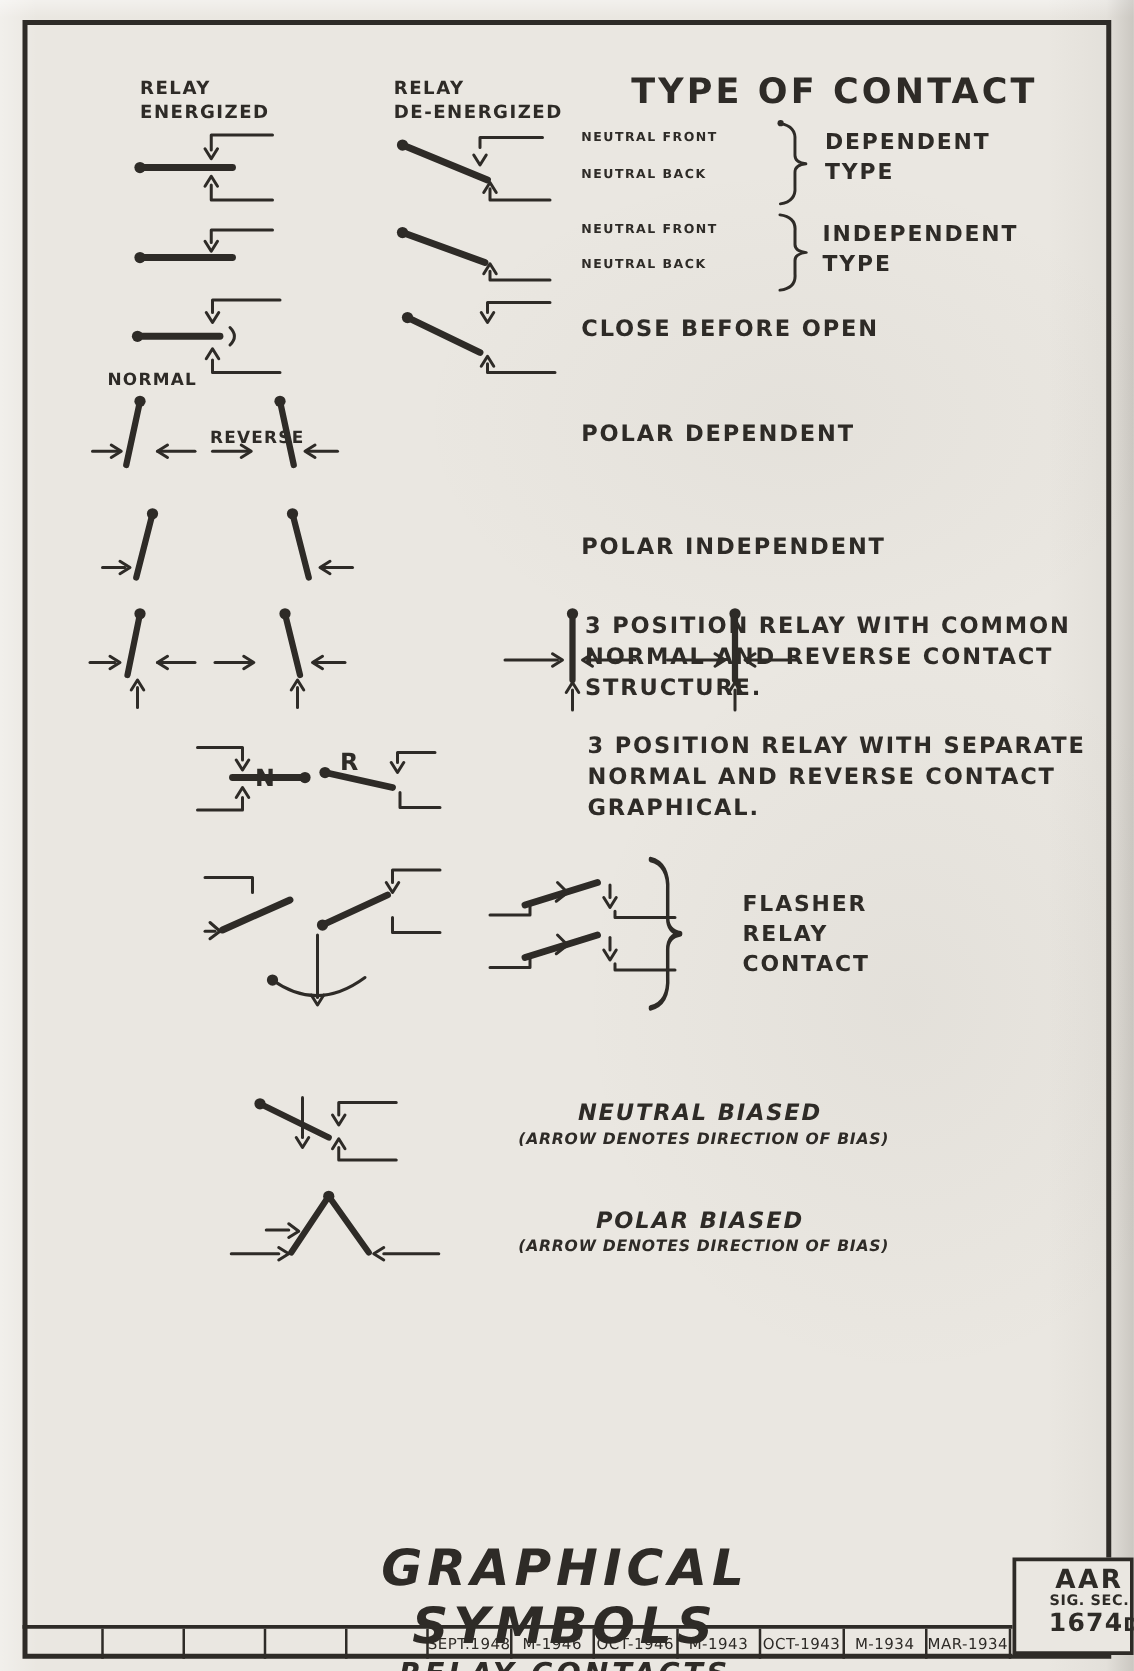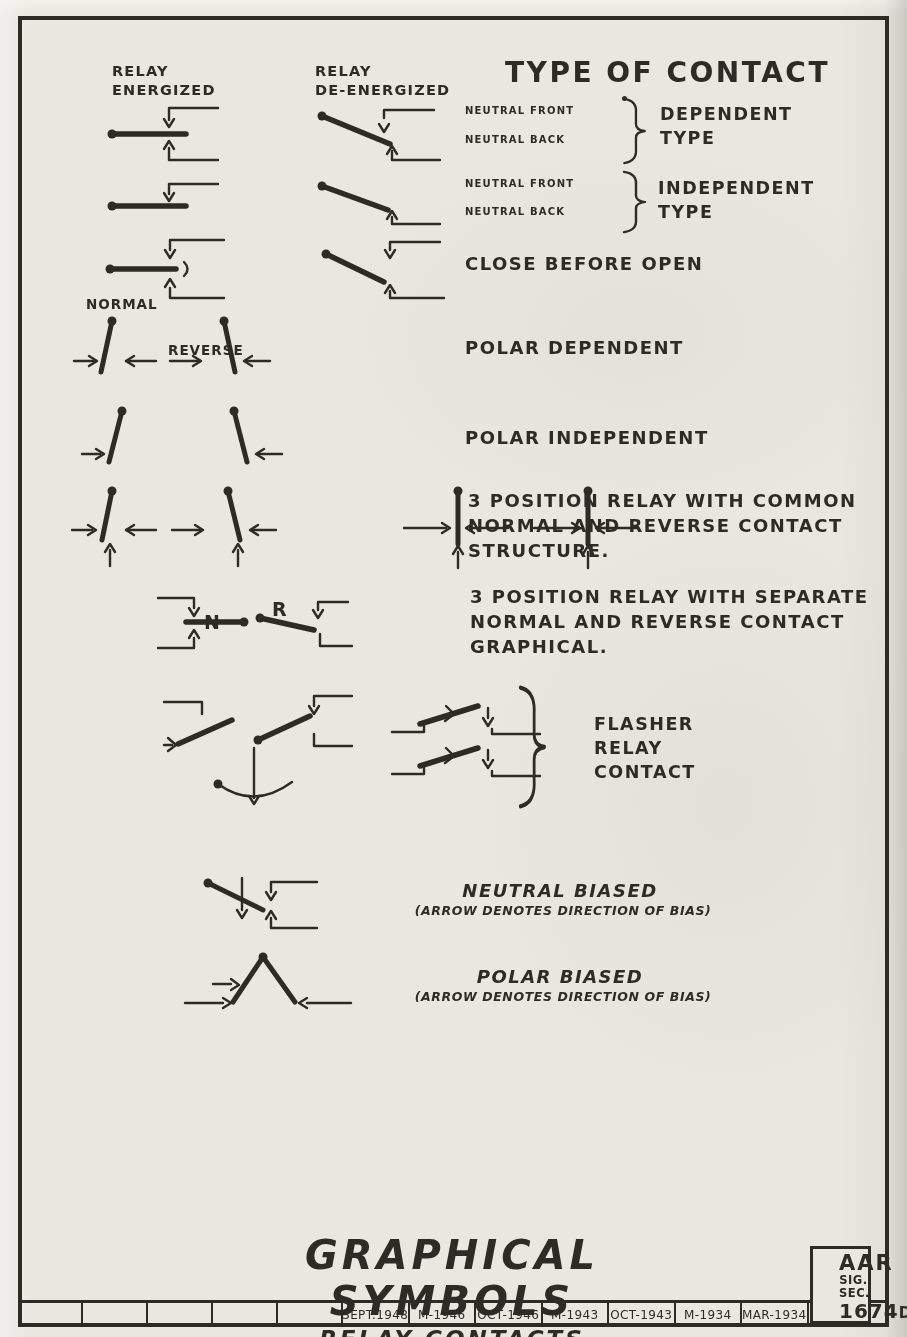--- a/index.html
+++ b/index.html
@@ -34,21 +34,21 @@
   svg.sym path, svg.sym line { stroke:currentColor; fill:none; stroke-linecap:round; stroke-linejoin:round; }
   svg.sym circle { fill:currentColor; stroke:none; }
   svg.sym text { fill:currentColor; stroke:none; font-family:"DejaVu Sans",sans-serif; font-weight:bold; }
   .thin { stroke-width:2.4px; }
   .thick { stroke-width:5.5px; }
   .leg { stroke-width:5px; }
   #title-block { width:460px; left:222px; top:1232px; }
   #main-title { font-size:40px; font-weight:bold; letter-spacing:4px; }
   #sub-title { font-size:23px; font-weight:bold; letter-spacing:3px; margin-top:2px; }
   #stamp {
-    left:810px; top:1246px; width:61px; height:78px; background:var(--paper);
+    left:810px; top:1246px; width:97px; height:78px; background:var(--paper);
     border:3.5px solid var(--ink); z-index:5; text-align:center; padding-top:3px;padding-left:26px;
   }
   #stamp .org { font-size:21px; font-weight:bold; letter-spacing:2px; line-height:22px; }
   #stamp .sec { font-size:11.5px; font-weight:bold; letter-spacing:.5px; line-height:13px; }
   #stamp .num { font-size:20px; font-weight:bold; letter-spacing:1px; line-height:22px; }
   #stamp .sfx { font-size:15px; }
   #rev-strip {
     left:18px; top:1300px; width:871px; height:27px;
     border-top:3px solid var(--ink); display:flex; z-index:2;
   }

